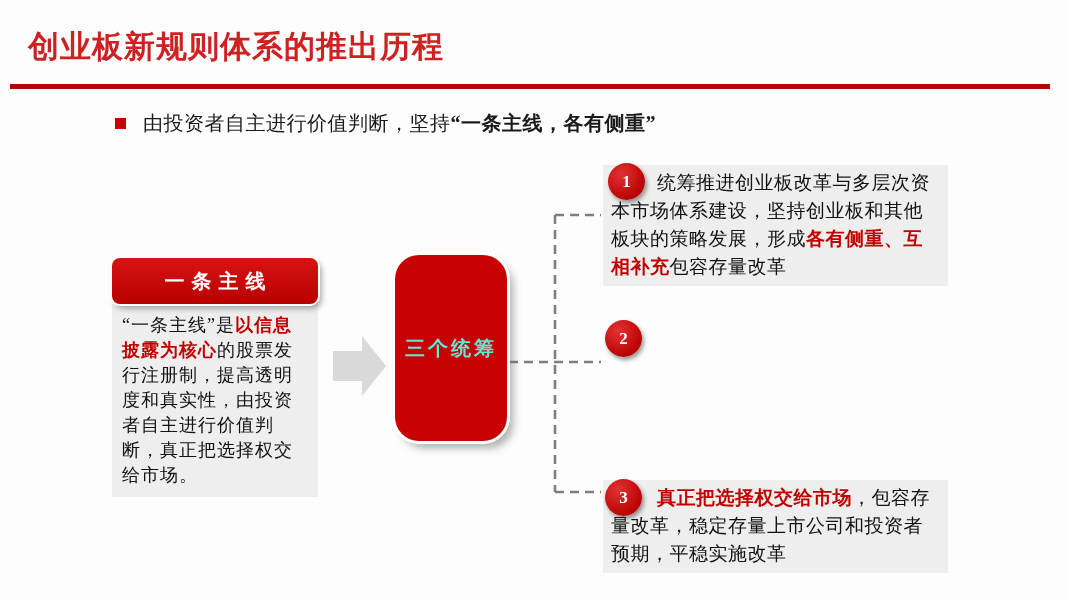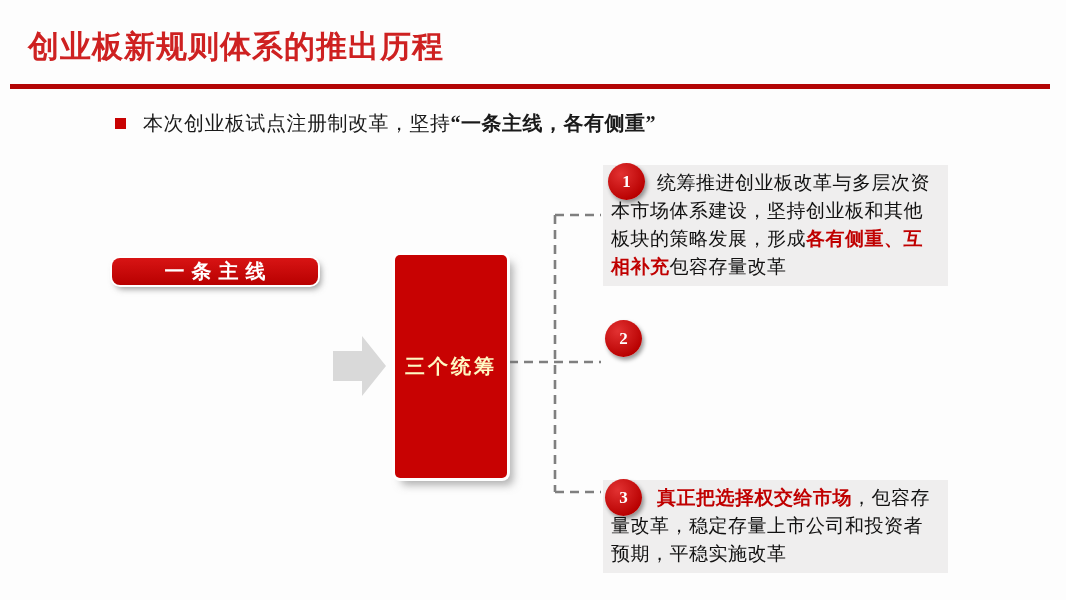--- a/index.html
+++ b/index.html
@@ -16,39 +16,39 @@
     position:absolute; left:10px; top:84px; width:1040px; height:5px;
     background:#b30505;
   }
   .bullet-row { position:absolute; left:115px; top:110px; display:flex; width:760px; }
   .bullet-square { width:11px; height:11px; background:#c80202; margin-top:8px; margin-right:17px; flex:0 0 auto; }
   .bullet-text { font-size:20px; color:#1a1a1a; letter-spacing:0.5px; }
   .strong { font-weight:bold; }
   .em { color:#c00000; font-weight:bold; }
 
   .mainline-header {
-    position:absolute; left:112px; top:258px; width:206px; height:27px;
+    position:absolute; left:112px; top:258px; width:206px; height:46px;
     background:linear-gradient(180deg,#d81414 0%, #b80000 100%);
     border-radius:8px; color:#ffffff; font-size:20px; font-weight:bold;
     letter-spacing:7px; text-indent:7px;
     display:flex; align-items:center; justify-content:center;
     box-shadow:0 0 0 2px #ffffff, 3px 4px 6px rgba(90,90,90,0.6);
     z-index:3;
   }
   .mainline-body {
     position:absolute; left:112px; top:304px; width:206px; min-height:186px;
     background:#efeeee; box-sizing:border-box; padding:9px 10px;
     font-size:18px; line-height:25px; letter-spacing:1px; color:#111111;
     z-index:2;
   }
 
   .hub-box {
-    position:absolute; left:395px; top:255px; width:112px; height:223px;
-    background:#c80202; border-radius:5px;
-    color:#fef9c3; font-size:20px; font-weight:bold; letter-spacing:3px;
+    position:absolute; left:395px; top:255px; width:112px; height:186px;
+    background:#c80202; border-radius:24px;
+    color:#5eead4; font-size:20px; font-weight:bold; letter-spacing:3px;
     display:flex; align-items:center; justify-content:center;
     box-shadow:0 0 0 3px #ffffff, 6px 7px 9px rgba(110,110,110,0.55);
     z-index:3;
   }
 
   .connector-svg, .arrow-svg {
     position:absolute; left:0; top:0; width:1066px; height:600px;
     pointer-events:none; z-index:1;
   }
 
@@ -77,37 +77,38 @@
 </head>
 <body>
 
 <div class="slide">
 
   <div class="page-title">创业板新规则体系的推出历程</div>
   <div class="divider"></div>
 
   <div class="bullet-row">
     <div class="bullet-square"></div>
-    <div class="bullet-text"><span>本次创业板试点注册制改革，坚持</span><span class="strong">“一条主线，各有侧重”</span></div>
+    <div class="bullet-text"><span>由投资者自主进行价值判断，坚持</span><span class="strong">“一条主线，各有侧重”</span></div>
   </div>
 
   <svg class="connector-svg" viewBox="0 0 1066 600" xmlns="http://www.w3.org/2000/svg">
     <g stroke="#7f7f7f" stroke-width="2.6" stroke-dasharray="9 6" fill="none">
       <path d="M509 362 H601"></path>
       <path d="M555 215 V492"></path>
       <path d="M555 215 H601"></path>
       <path d="M555 492 H601"></path>
     </g>
   </svg>
 
   <svg class="arrow-svg" viewBox="0 0 1066 600" xmlns="http://www.w3.org/2000/svg">
     <polygon points="333,351 362,351 362,336 386,366 362,396 362,381 333,381" fill="#d9d9d9"></polygon>
   </svg>
 
   <div class="mainline-header">一条主线</div>
+  <div class="mainline-body"><span>“一条主线”是</span><span class="em">以信息披露为核心</span><span>的股票发行注册制，提高透明度和真实性，由投资者自主进行价值判断，真正把选择权交给市场。</span></div>
 
   <div class="hub-box">三个统筹</div>
 
   <div class="item item-1">
     <span class="item-text"><span>统筹推进创业板改革与多层次资本市场体系建设，坚持创业板和其他板块的策略发展，形成</span><span class="em">各有侧重、互相补充</span><span>包容存量改革</span></span>
   </div>
   <div class="item item-3">
     <span class="item-text"><span class="em">真正把选择权交给市场</span><span>，包容存量改革，稳定存量上市公司和投资者预期，平稳实施改革</span></span>
   </div>
 

